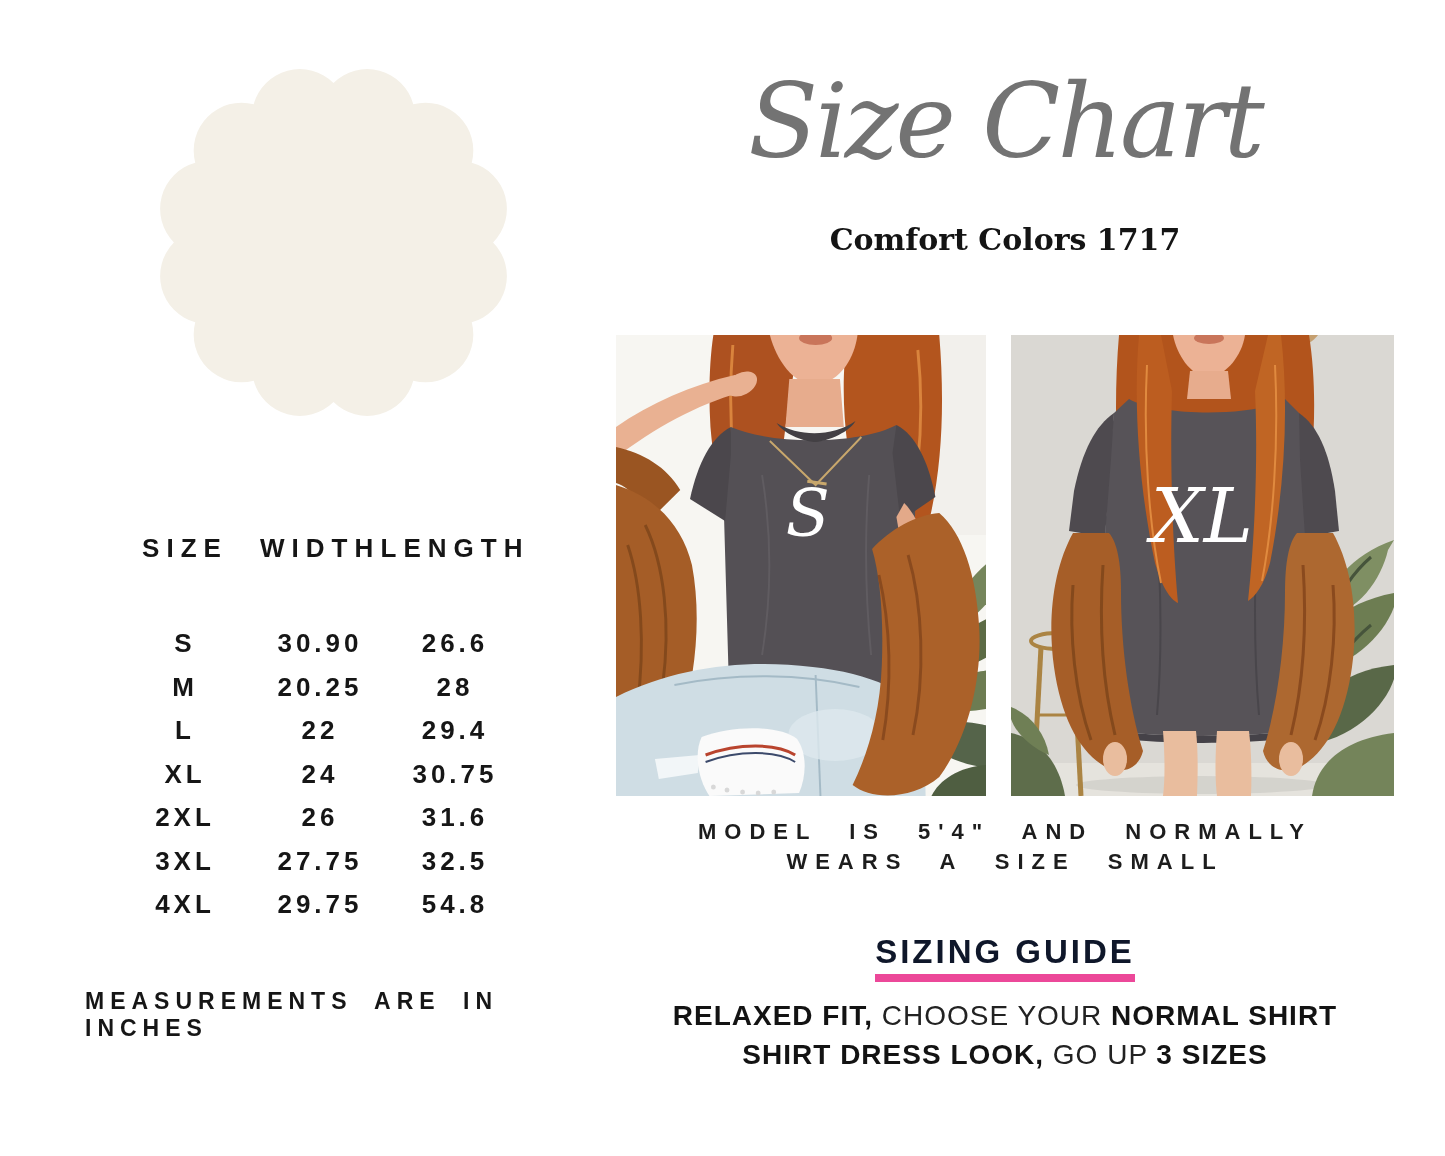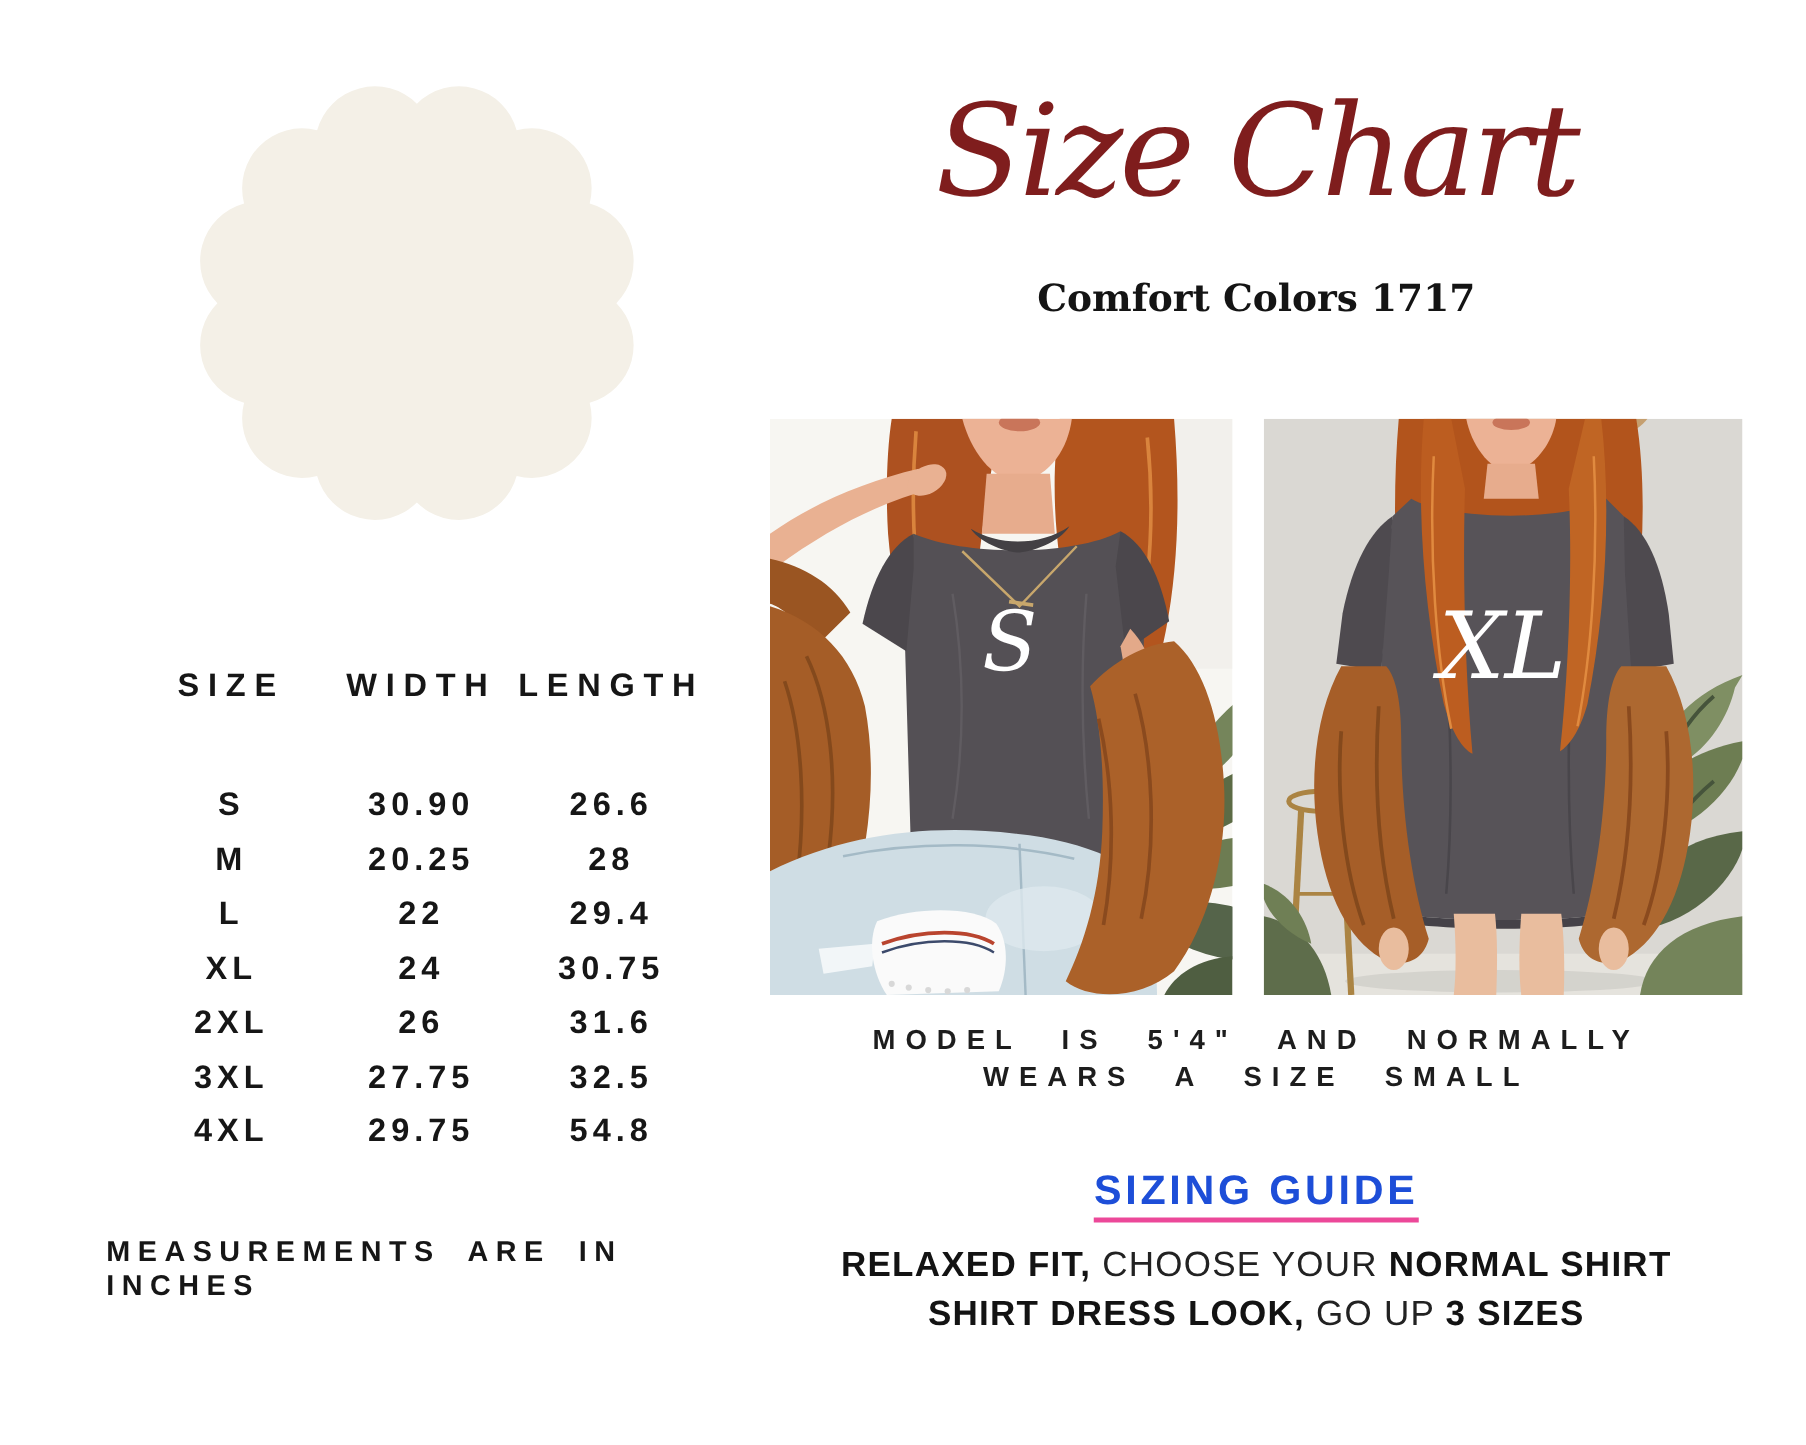--- a/index.html
+++ b/index.html
@@ -5,51 +5,51 @@
   html,body { margin:0; padding:0; background:#ffffff; }
   .page {
     position:relative; width:1445px; height:1156px; background:#ffffff;
     overflow:hidden; font-family:"Liberation Sans", sans-serif; color:#161616;
   }
   
   .badge { position:absolute; left:136px; top:45px; width:395px; height:395px; }
   .size-table { position:absolute; left:110px; top:533px; width:420px; }
   .st-head, .st-row {
     display:grid; grid-template-columns:150px 120px 150px; align-items:center;
-    text-align:center; font-weight:700;gap:17px;
+    text-align:center; font-weight:700;
   }
   .st-head span { font-size:26px; letter-spacing:7px; }
   .st-body { margin-top:58px; }
   .st-row { height:43.5px; font-size:26px; letter-spacing:4px; }
   .footnote {
     position:absolute; left:85px; top:988px; width:470px; 
     font-size:23px; font-weight:700; letter-spacing:6px; word-spacing:10px;
   }
   
   .script-title {
     position:absolute; left:740px; top:62px; width:530px; text-align:center;
     font-family:"DejaVu Serif", serif; font-style:italic; font-weight:400;
-    font-size:102px; letter-spacing:-3px; color:#7f1d1d;
+    font-size:102px; letter-spacing:-3px; color:#737373;
   }
   .subtitle {
     position:absolute; left:740px; top:222px; width:530px; text-align:center;
     font-family:"DejaVu Serif", serif; font-weight:700; font-size:30px; color:#141414;
   }
   .photo { position:absolute; top:335px; height:461px; display:block; }
   .photo-left  { left:616px; width:370px; }
   .photo-right { left:1011px; width:383px; }
   .caption {
     position:absolute; left:655px; top:817px; width:700px; text-align:center;
     font-size:22px; font-weight:600; letter-spacing:8px; word-spacing:18px;
     line-height:30px; color:#1d1d1d;
   }
   .guide { position:absolute; left:655px; top:933px; width:700px; text-align:center; }
   .guide-title {
     display:inline-block; font-size:33px; font-weight:700; letter-spacing:3px;
-    border-bottom:4px solid #ec4899; padding-bottom:3px; color:#1d4ed8;
+    border-bottom:8px solid #ec4899; padding-bottom:3px; color:#0f172a;
   }
   .guide-lines { margin-top:14px; font-size:28px; line-height:39px; letter-spacing:1px; color:#131313; }
   .guide-lines .b { font-weight:700; }
   .guide-lines .r { font-weight:400; color:#222; }
 </style>
 </head>
 <body>
 
 <div class="page">
 

